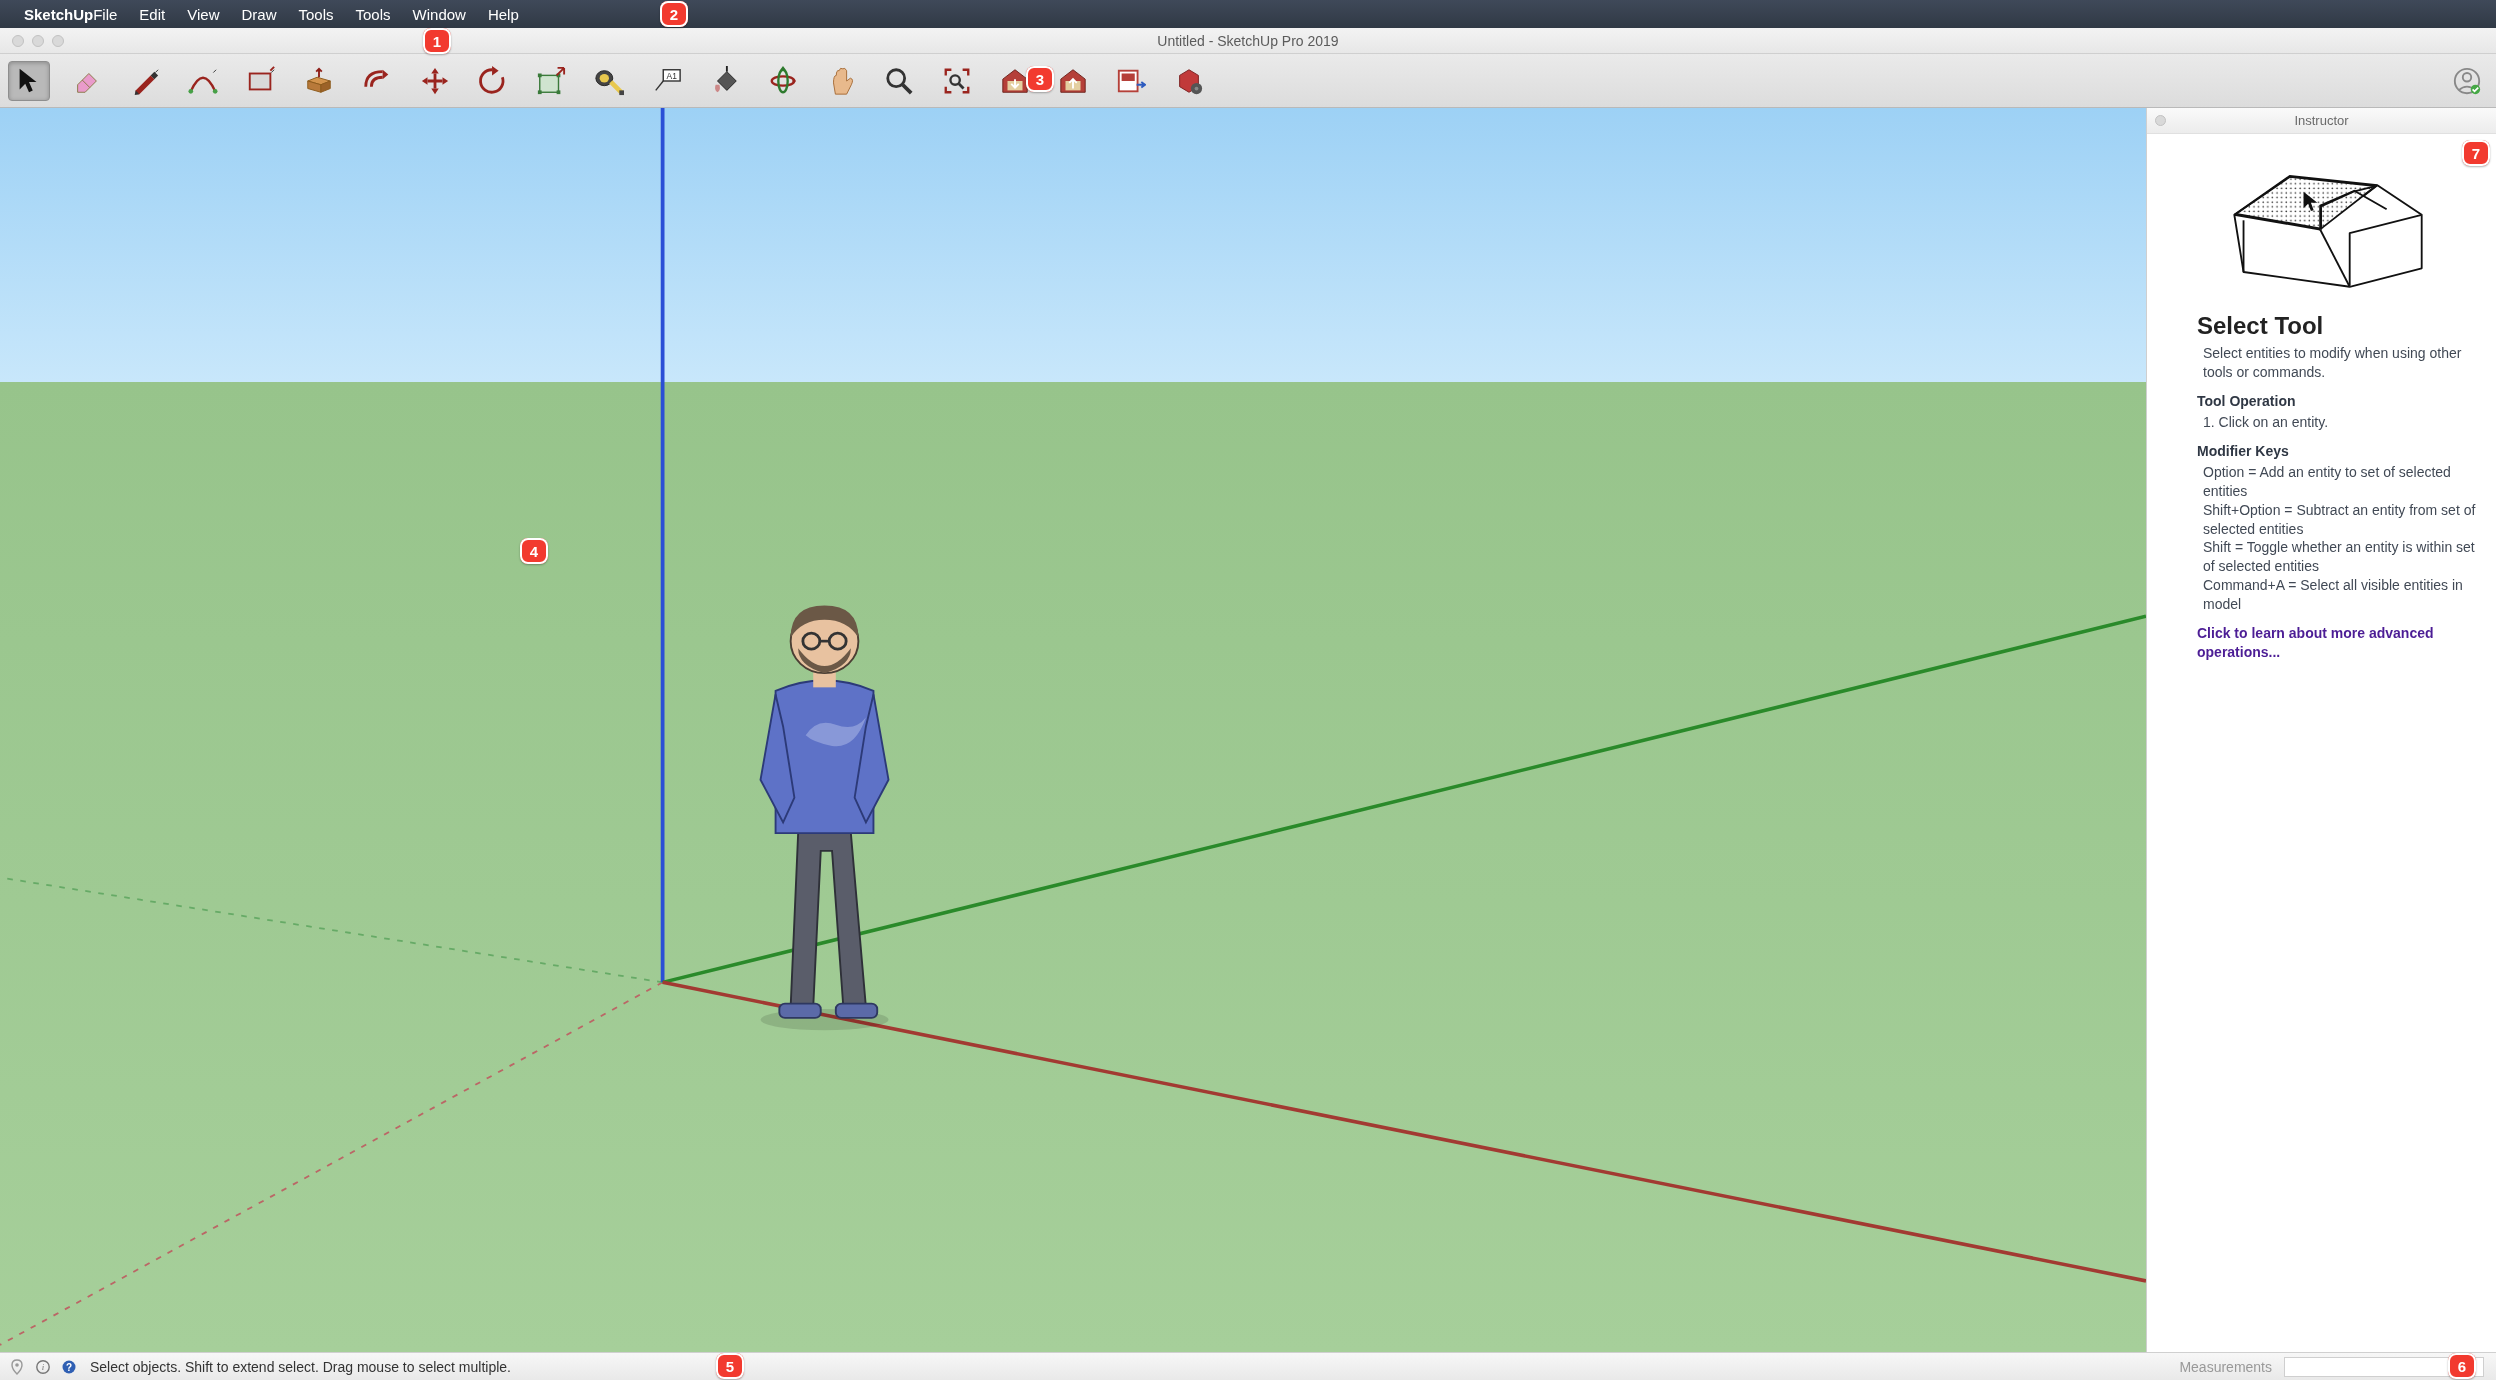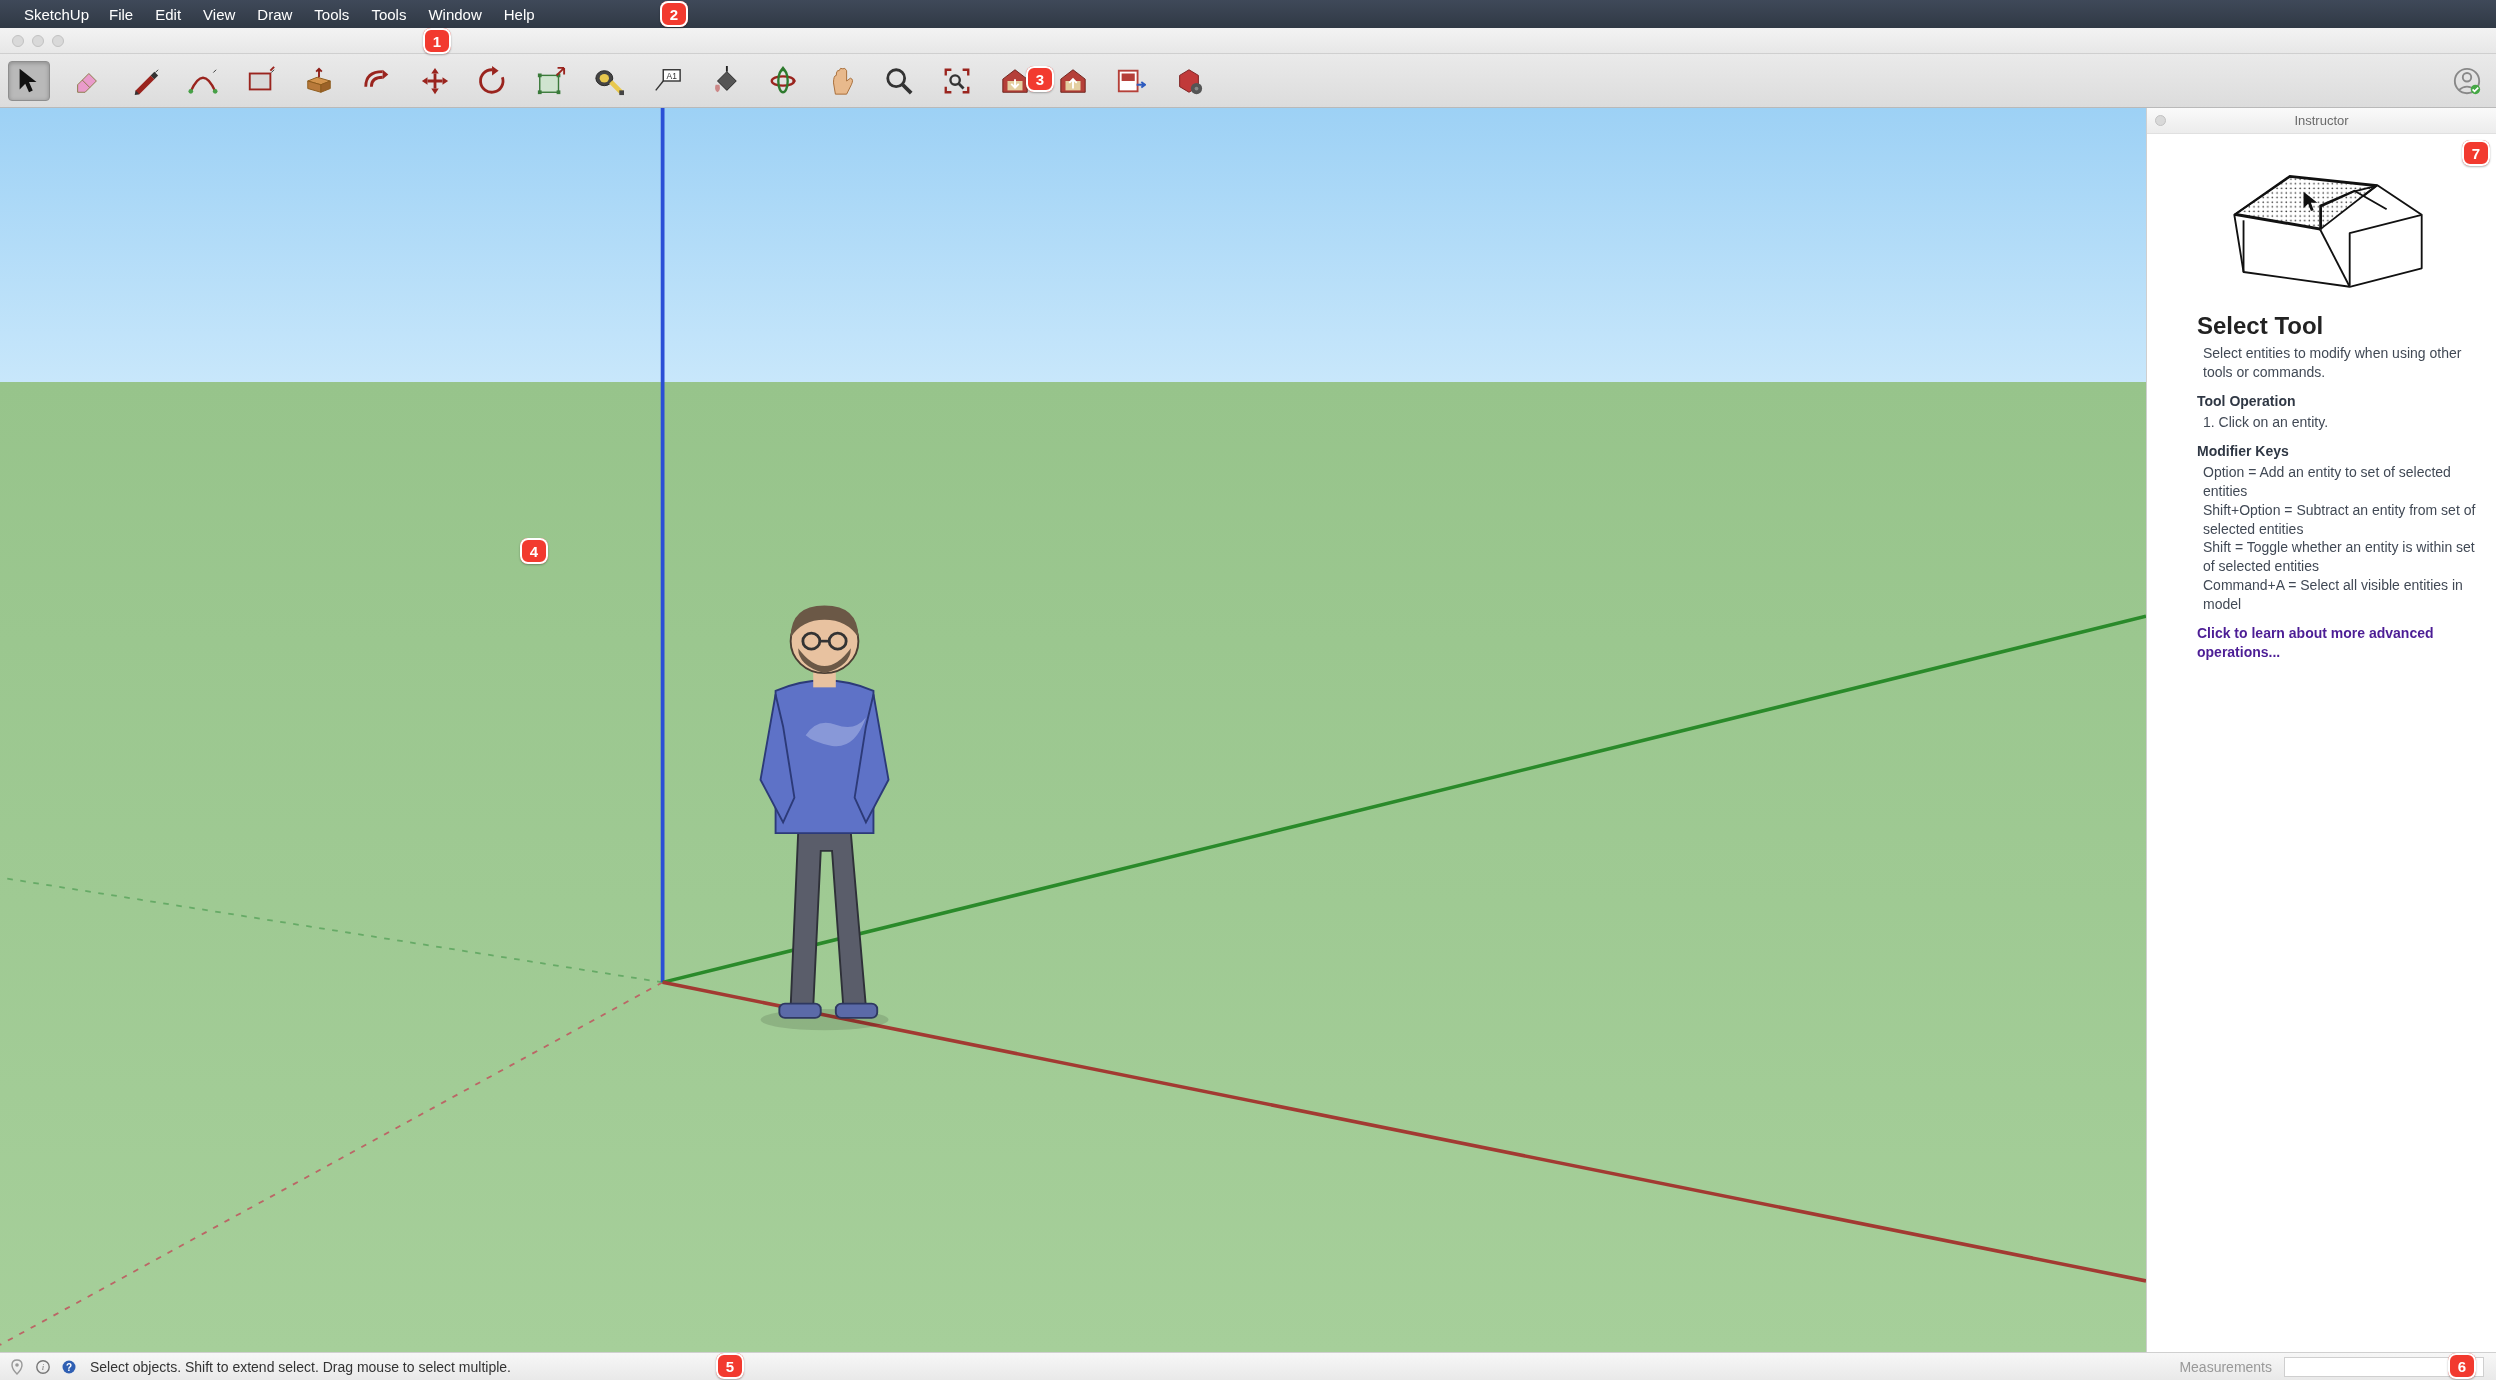--- a/index.html
+++ b/index.html
@@ -13,21 +13,21 @@
     color: #fff;
     display: flex;
     align-items: center;
     padding: 0 10px;
     font-size: 15px;
     gap: 0;
     position: relative;
     flex: 0 0 auto;
   }
   .menubar .apple { font-size: 16px; margin-right: 14px; }
-  .menubar .app-name { font-weight: 400; margin-right: 20px; }
+  .menubar .app-name { font-weight: 700; margin-right: 0; }
   .menubar .menu-item { margin-right: 22px; cursor: default; }
 
   
   .titlebar {
     height: 26px;
     background: linear-gradient(#f3f3f3, #e7e7e7);
     border-bottom: 1px solid #cfcfcf;
     display: flex;
     align-items: center;
     position: relative;
@@ -153,20 +153,21 @@
   <span class="menu-item">Help</span>
   <div class="callout" style="left:660px; top:1px;">2</div>
 </div>
 
 <div class="titlebar">
   <div class="traffic">
     <span></span>
     <span></span>
     <span></span>
   </div>
+  <div class="title">Untitled - SketchUp Pro 2019</div>
   <div class="callout" style="left:423px; top:0px;">1</div>
 </div>
 
 <div class="toolbar">
   <div class="tool selected">
     <svg viewBox="0 0 32 32">
         <path d="M6 3 L6 25 L12 19 L16 28 L20 26 L16 17 L24 17 Z" fill="#111"></path>
       </svg>
   </div>
   <div class="tool">

